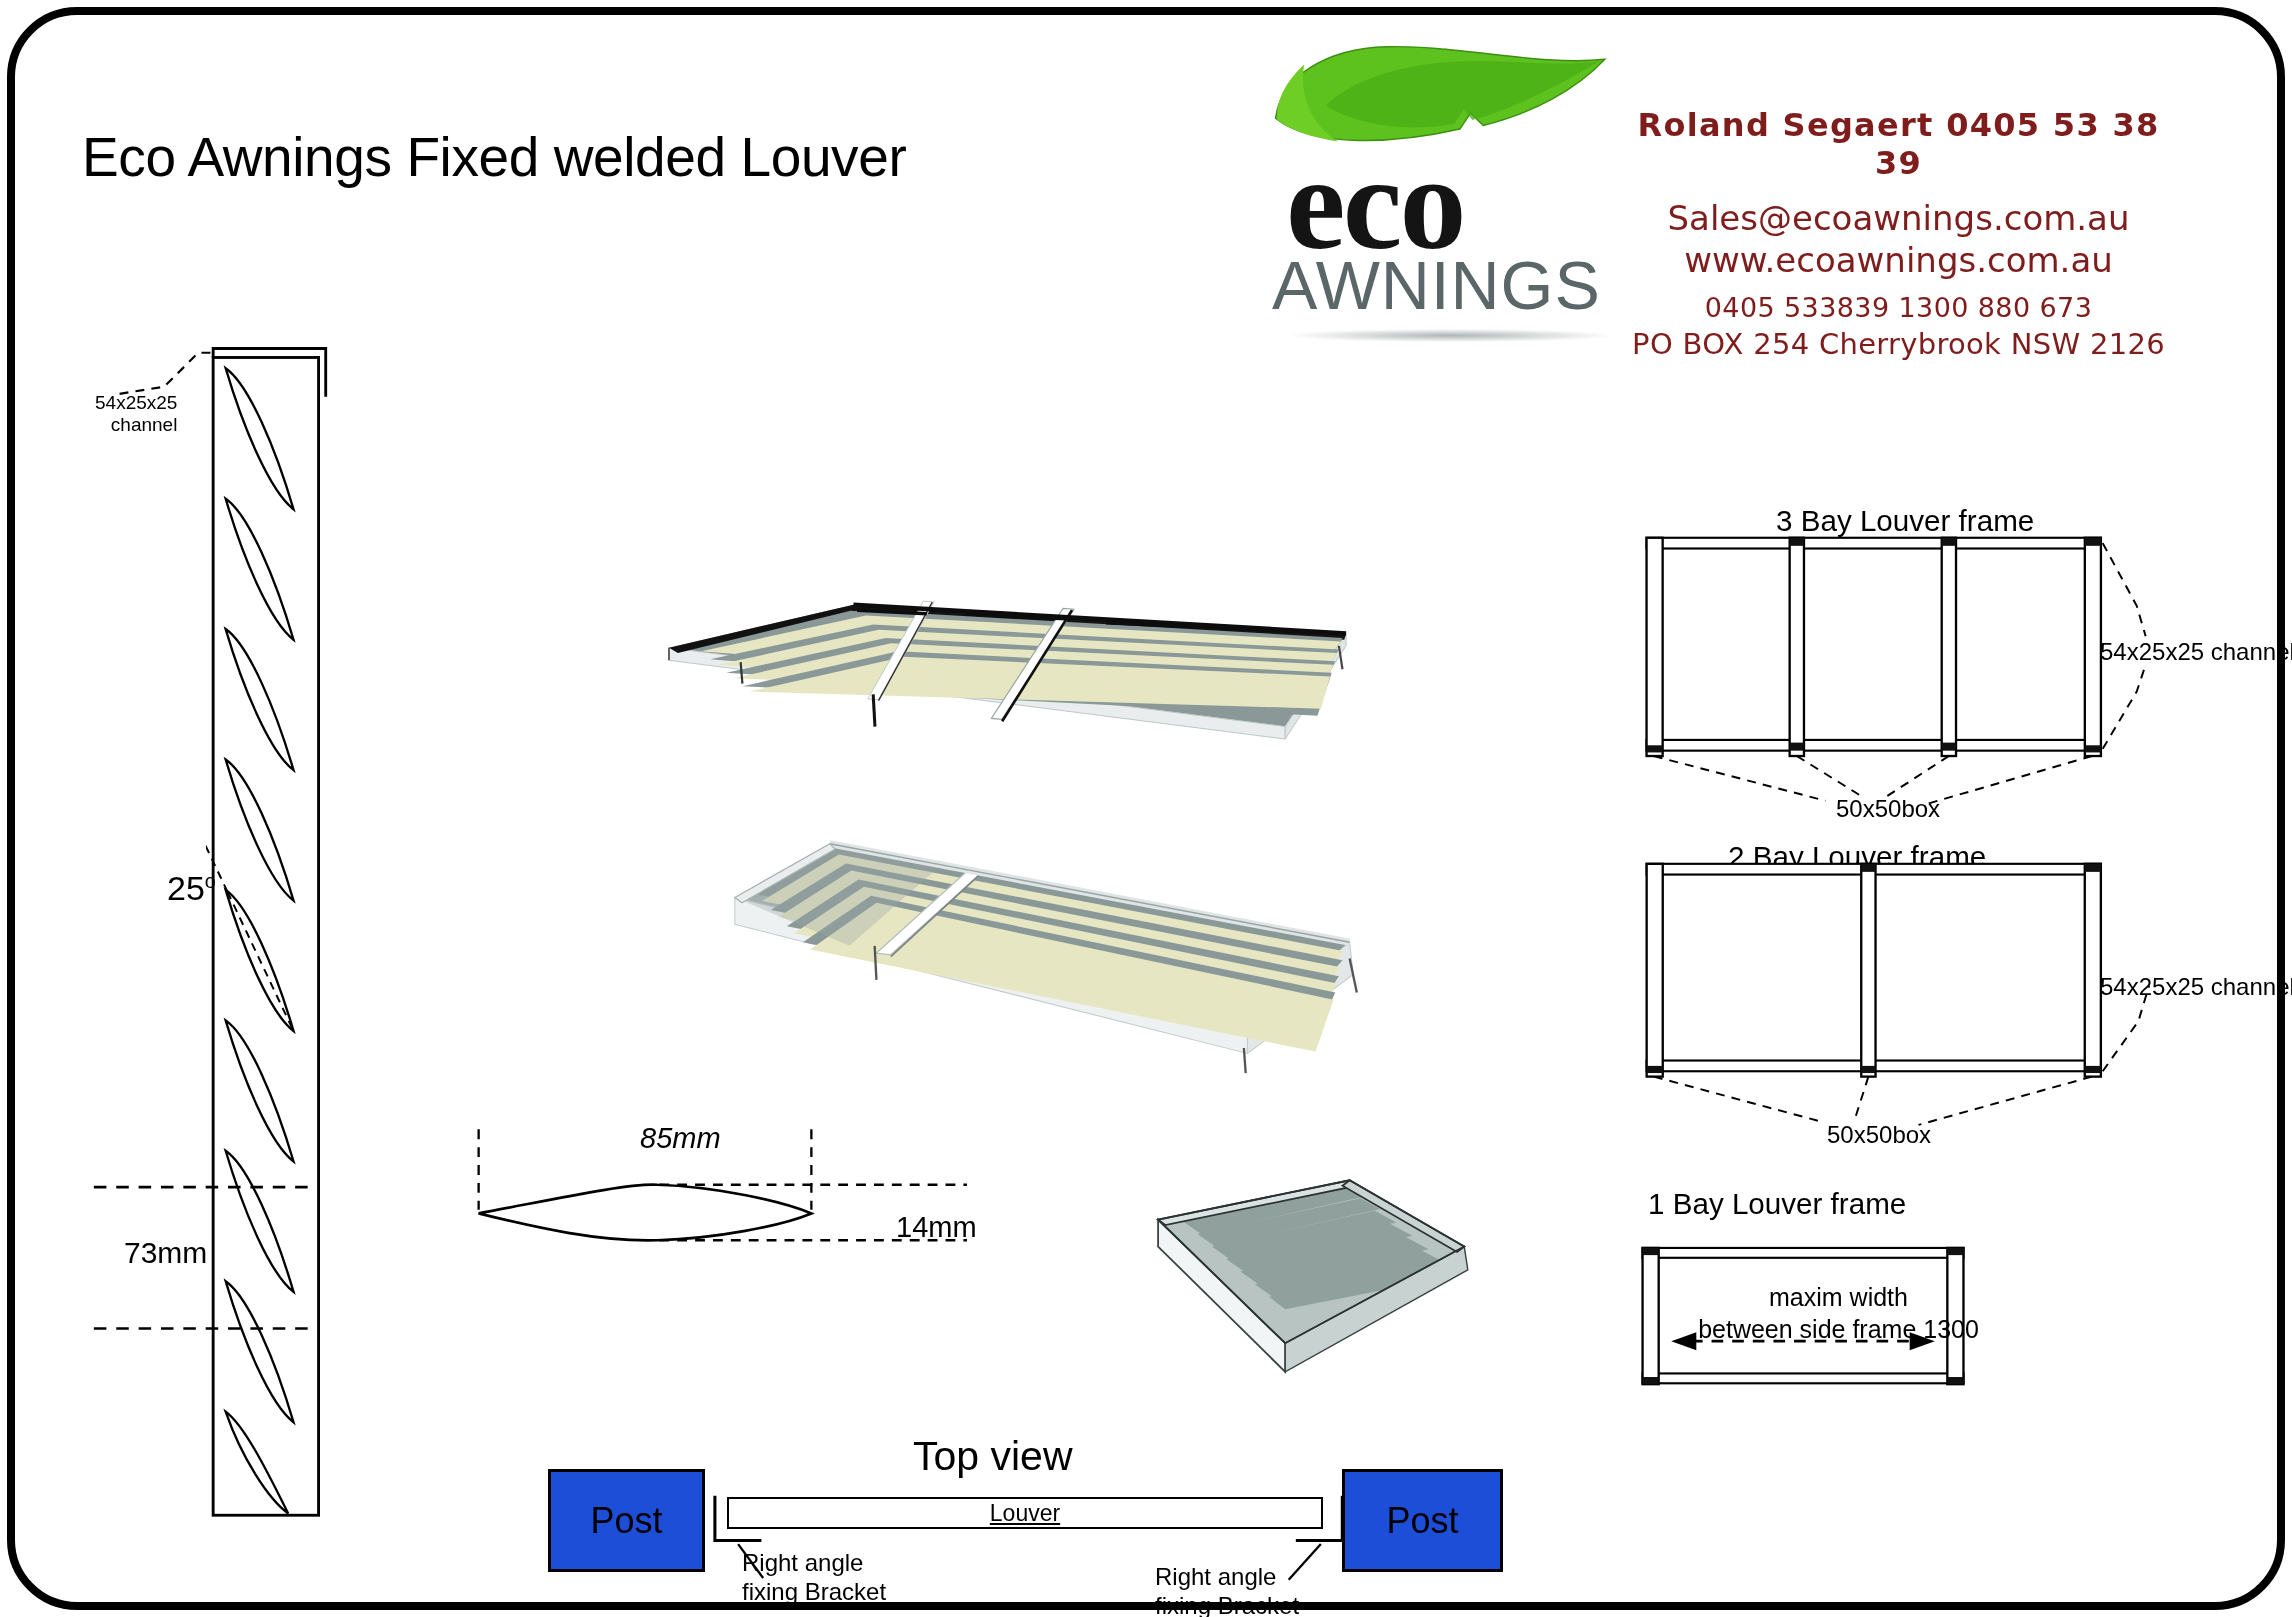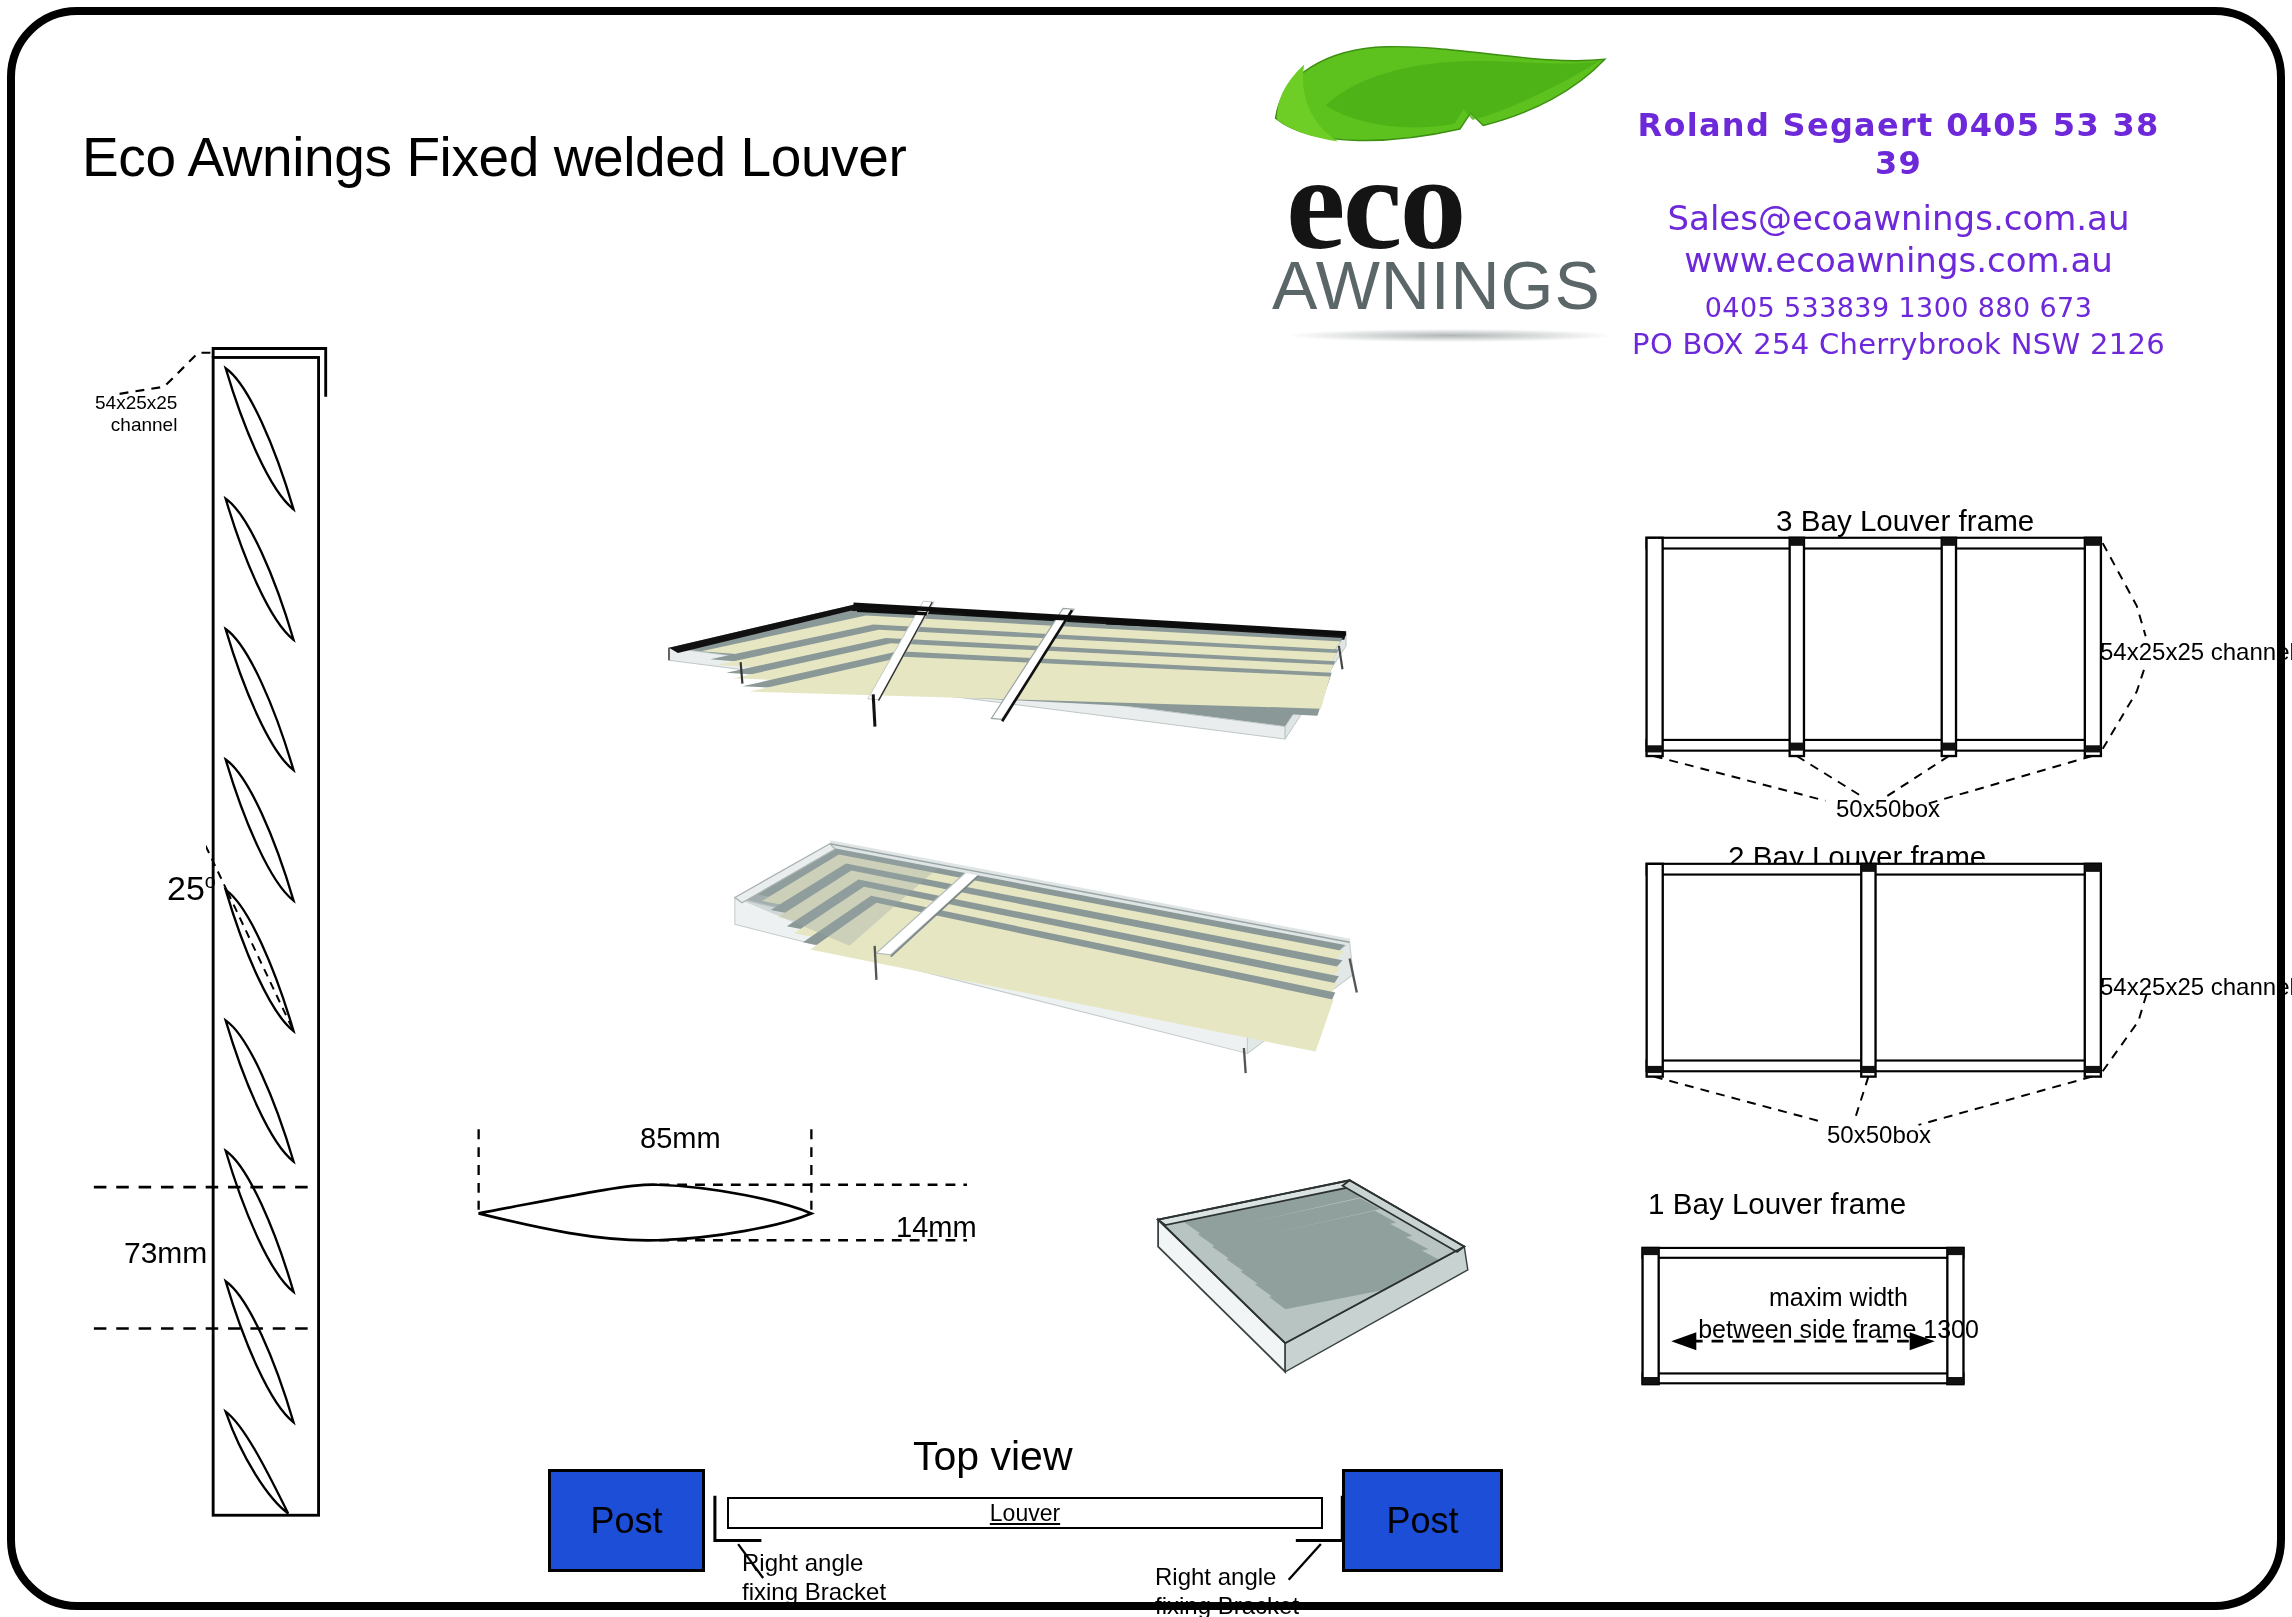--- a/index.html
+++ b/index.html
@@ -61,21 +61,21 @@
     width: 322px; height: 13.4px;
     background: radial-gradient(ellipse at center, rgba(110,120,122,0.55) 0%, rgba(110,120,122,0.0) 72%);
   }
 
   .contact-block {
     position: absolute;
     left: 1621px; top: 106px;
     width: 555px;
     text-align: center;
     font-family: "DejaVu Sans", sans-serif;
-    color: #6d28d9;
+    color: #7f1d1d;
   }
   .contact-name { font-size: 32px; font-weight: bold; letter-spacing: 1.3px; margin-bottom: 16px; }
   .contact-email { font-size: 34px; letter-spacing: 0px; }
   .contact-web { font-size: 34px; letter-spacing: 0px; margin-top: 1.8px; }
   .contact-phones { font-size: 27px; margin-top: 12.5px; letter-spacing: 0.4px; }
   .contact-po { font-size: 29px; margin-top: 3.6px; letter-spacing: 0.3px; }
 
   
   .channel-view { position: absolute; left: 206px; top: 340px; width: 134px; height: 1182px; }
   .channel-view svg { display:block; }
@@ -89,21 +89,21 @@
 
   
   .render { position: absolute; }
   .render svg { display: block; }
   .render-top  { left: 658px; top: 551px;  width: 708px; height: 206px; }
   .render-mid  { left: 699px; top: 788px;  width: 708px; height: 296px; }
   .render-small{ left: 1142px; top: 1173px; width: 367px; height: 242px; }
 
   
   .blade-detail { position: absolute; left: 466px; top: 1115px; width: 519px; height: 161px; }
-  .lbl-85 { left: 640px; top: 1122px; font-size: 29px; }
+  .lbl-85 { left: 640px; top: 1122px; font-size: 29px; font-style: italic; }
   .lbl-14 { left: 896px; top: 1211px; font-size: 29px; }
 
   
   .frame-group { position: absolute; }
   .frame-3bay { left: 1630px; top: 502px;  width: 627px; height: 322px; }
   .frame-2bay { left: 1630px; top: 837px;  width: 627px; height: 304px; }
   .frame-1bay { left: 1630px; top: 1178px; width: 502px; height: 260px; }
 
   .frame-title { position: absolute; font-size: 29.6px; color: #000; white-space: nowrap; }
   .t-3bay { left: 1776px; top: 504px; }

